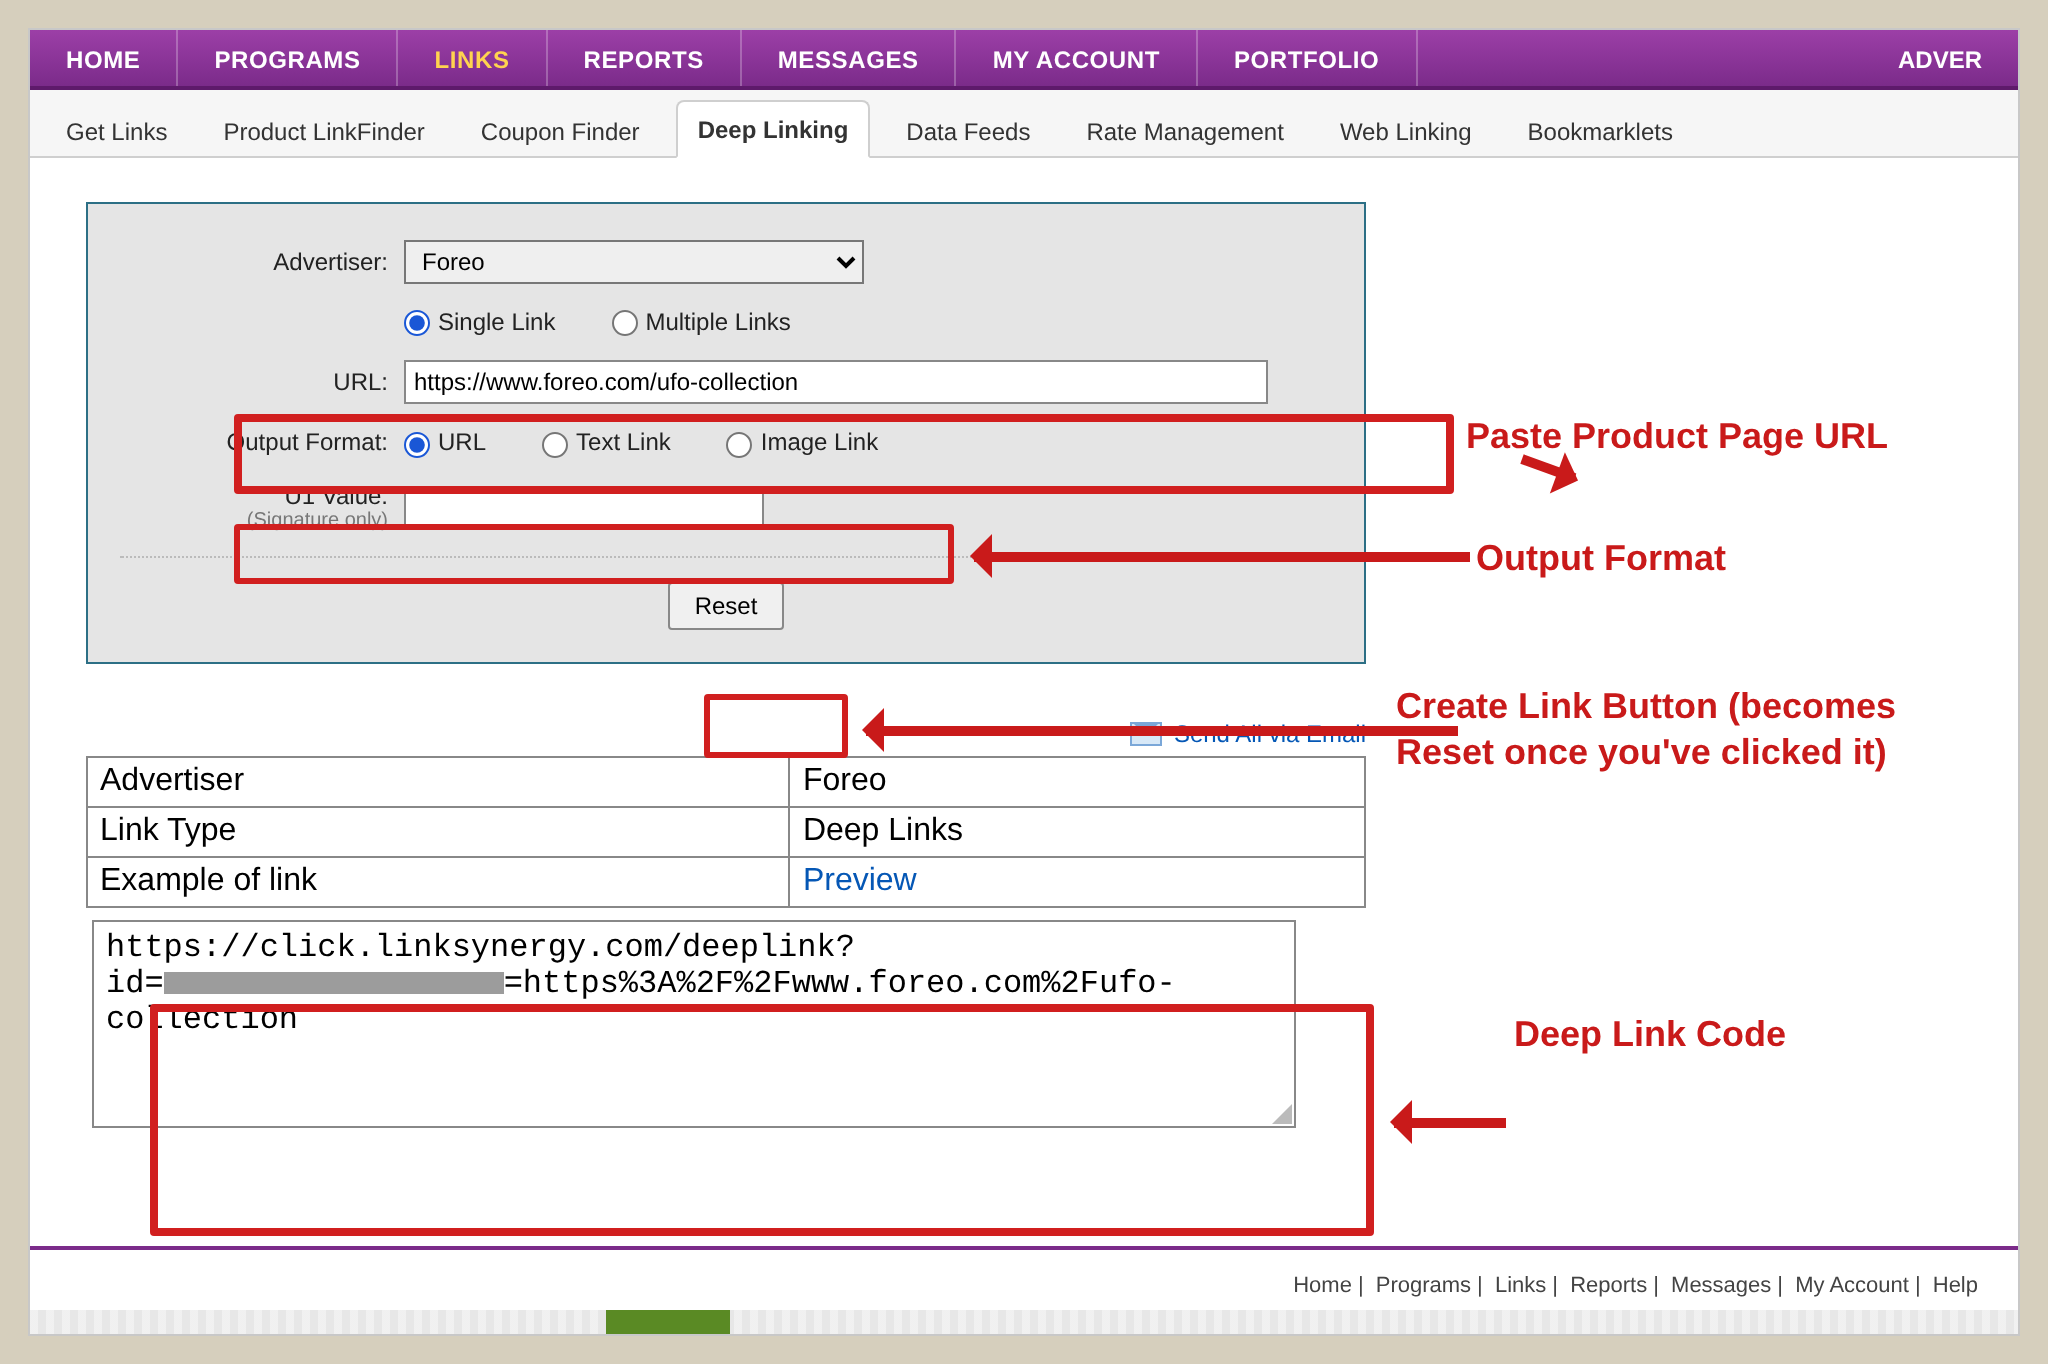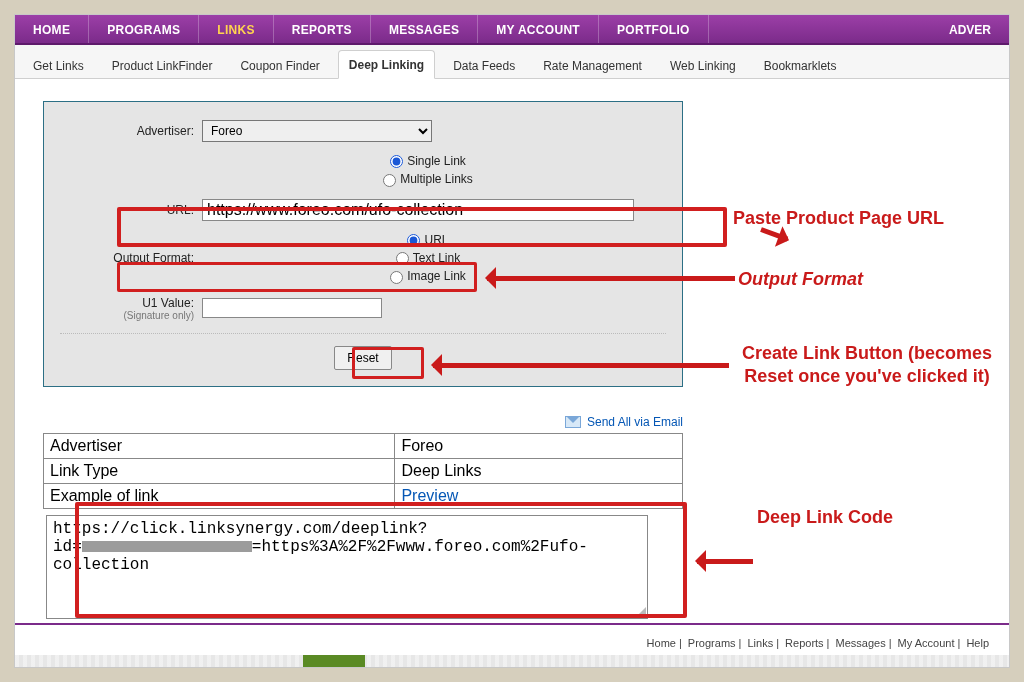--- a/index.html
+++ b/index.html
@@ -90,26 +90,26 @@
     padding-right: 8px;
     color: #222;
     font-size: 12px;
   }
   .form-label .sub { display:block; color:#777; font-size:10px; }
   .form-control { flex: 1; }
   select.adv-select {
     width: 230px; height: 22px; border: 1px solid #777; background:#efefef;
     font-size:12px; padding-left:4px;
   }
-  .radios { display:flex; align-items:center; gap:4px;flex-direction:column; }
+  .radios { display:flex; align-items:center; gap:16px; }
   .radios label { margin-right: 12px; font-size:12px; color:#222; cursor:pointer; }
   .radios input[type=radio]{ margin-right:4px; vertical-align:middle; accent-color:#1a57d6; }
   .url-input {
     width: 432px; height: 22px; border: 1px solid #888; padding: 2px 4px;
-    font-size: 16px; background:#fff;
+    font-size: 12px; background:#fff;
   }
   .u1-input {
     width: 180px; height: 20px; border:1px solid #888; background:#fff;
   }
   .divider-dotted {
     border-top: 1px dotted #bbb; margin: 10px 0 12px 0;
   }
   .reset-wrap { text-align:center; }
   button.reset-btn {
     height: 24px; padding: 2px 12px;
@@ -121,22 +121,22 @@
   .hl.url-box { left: 102px; top: 192px; width: 610px; height: 40px; border-width:4px; }
   .hl.output-box { left: 102px; top: 247px; width: 360px; height: 30px; }
   .hl.reset-box { left: 337px; top: 332px; width: 72px; height: 32px; }
   .hl.codearea-box { left: 60px; top: 487px; width: 612px; height: 116px; border-width:4px; }
   
   .callout {
     position:absolute; color:#c91a1a; font-weight:bold; font-size:18px;
     line-height:1.25; pointer-events:none;
   }
   .c1 { left: 718px; top: 192px; }
-  .c2 { left: 723px; top: 253px; font-style: italic; }
-  .c3 { left: 722px; top: 327px; width: 260px; text-align: center; }
+  .c2 { left: 723px; top: 253px; }
+  .c3 { left: 683px; top: 327px; width: 260px; }
   .c4 { left: 742px; top: 491px; }
   
   .arrow-line {
     position:absolute; background:#c91a1a; height:5px; transform-origin:left center;
     pointer-events:none;
   }
   .arrow-line::before {
     content:""; position:absolute; left:-2px; top:-9px;
     border: 11px solid transparent; border-right-color:#c91a1a; border-left:0;
   }

